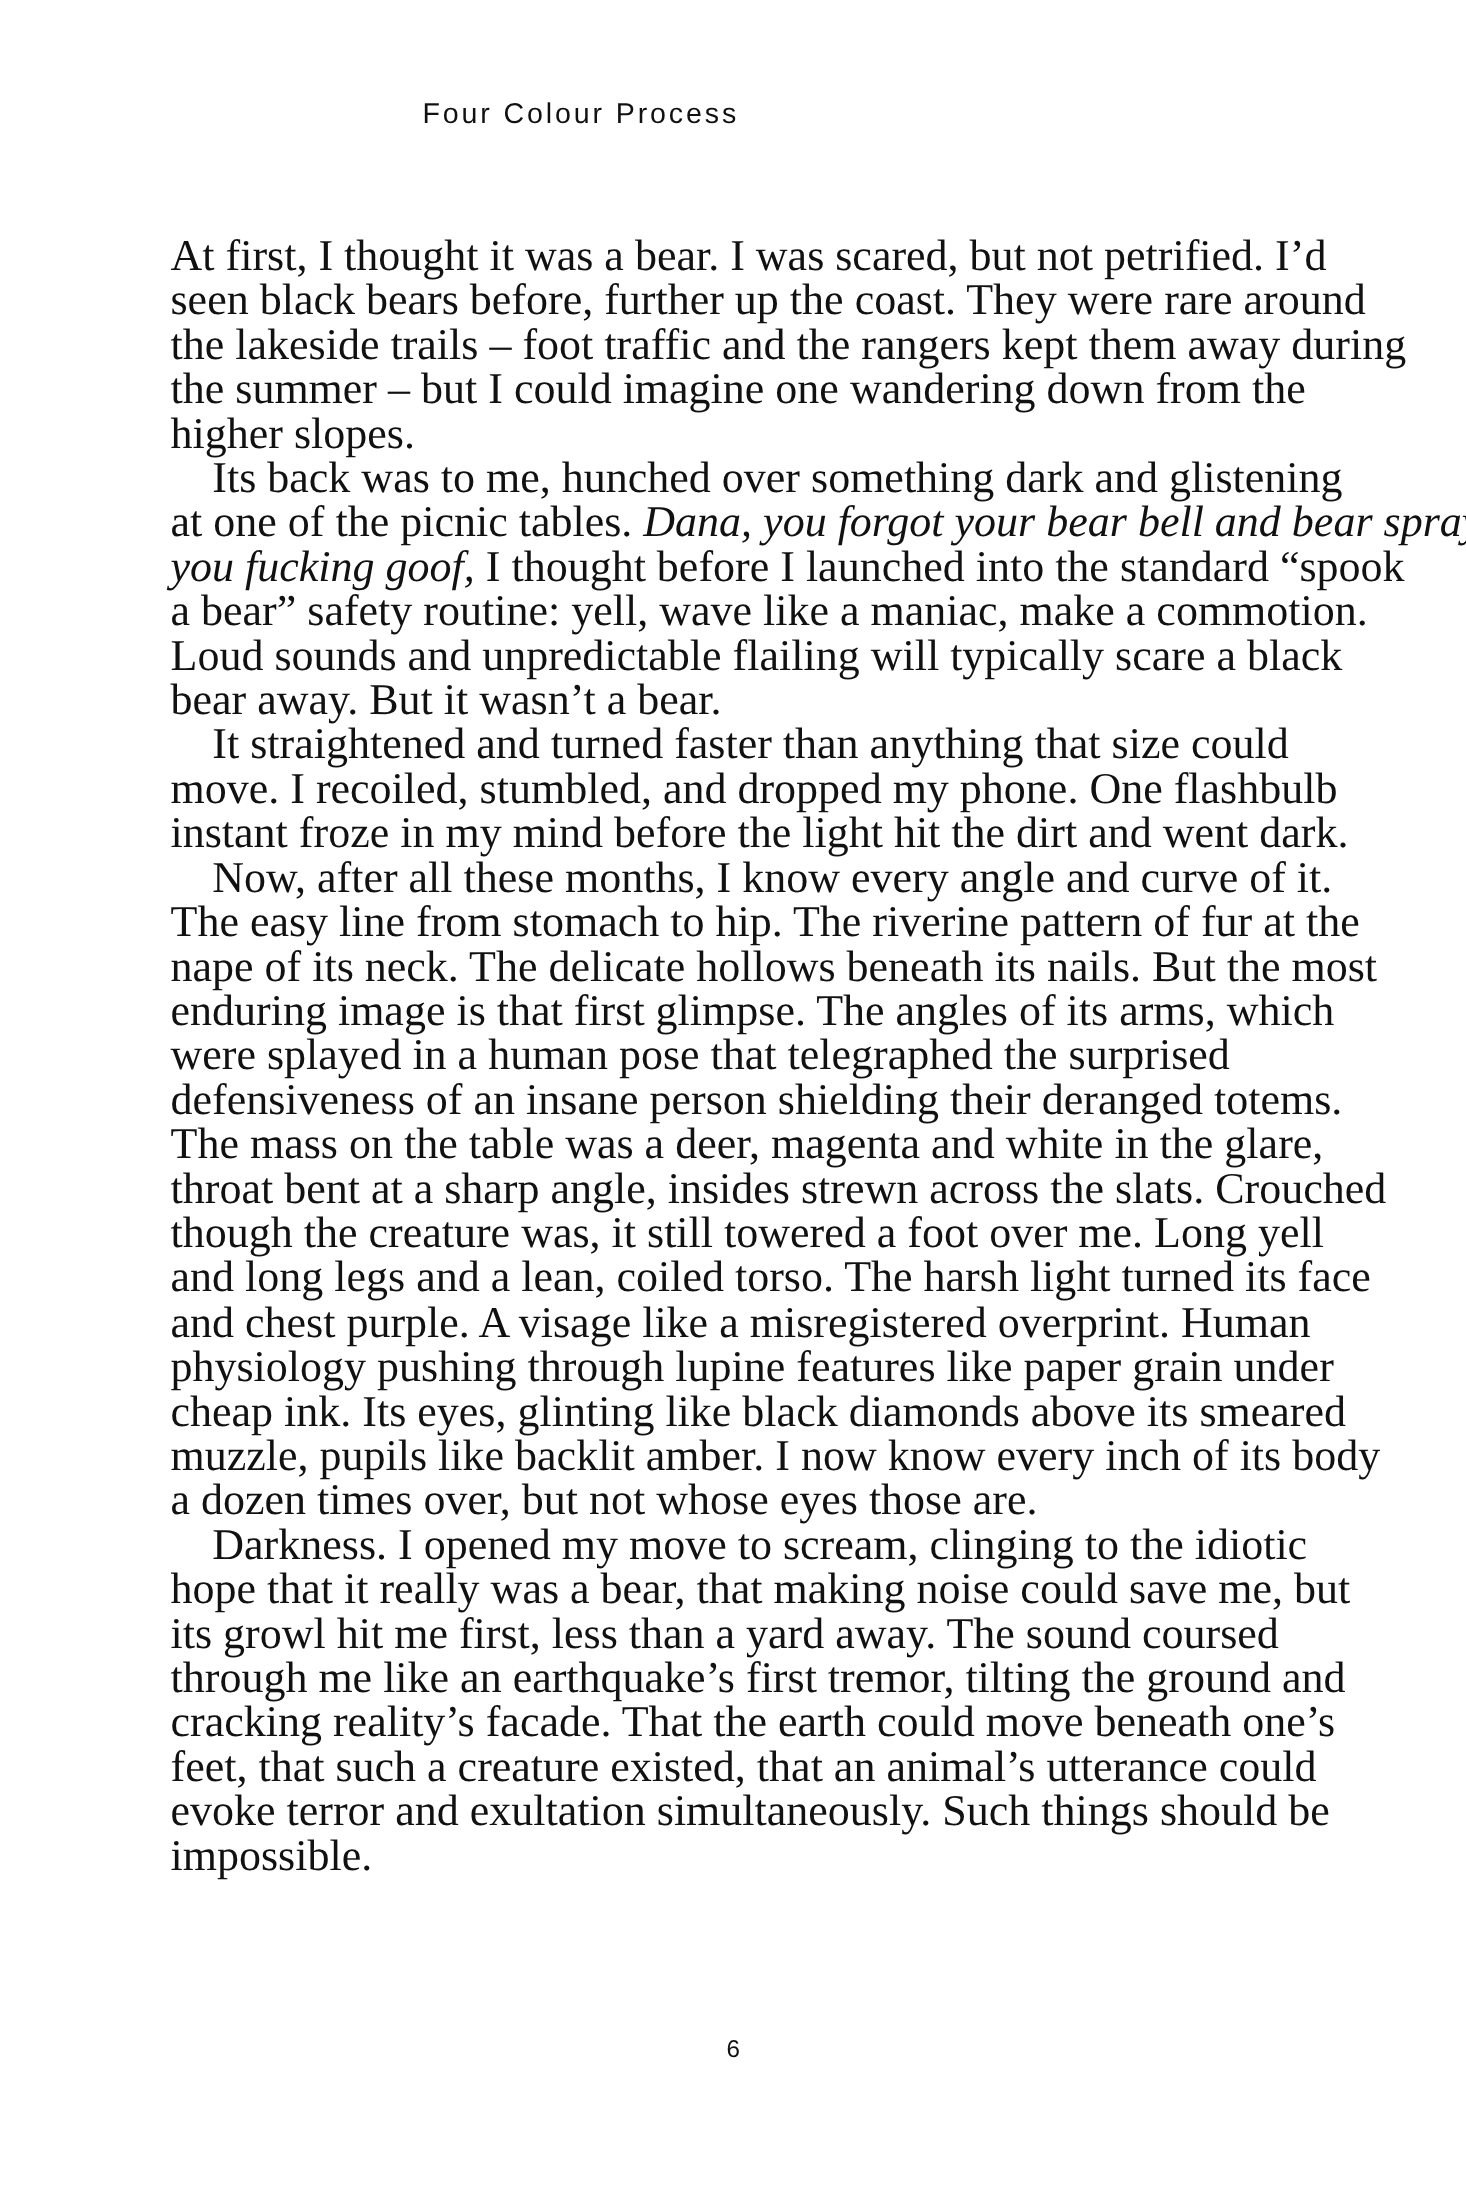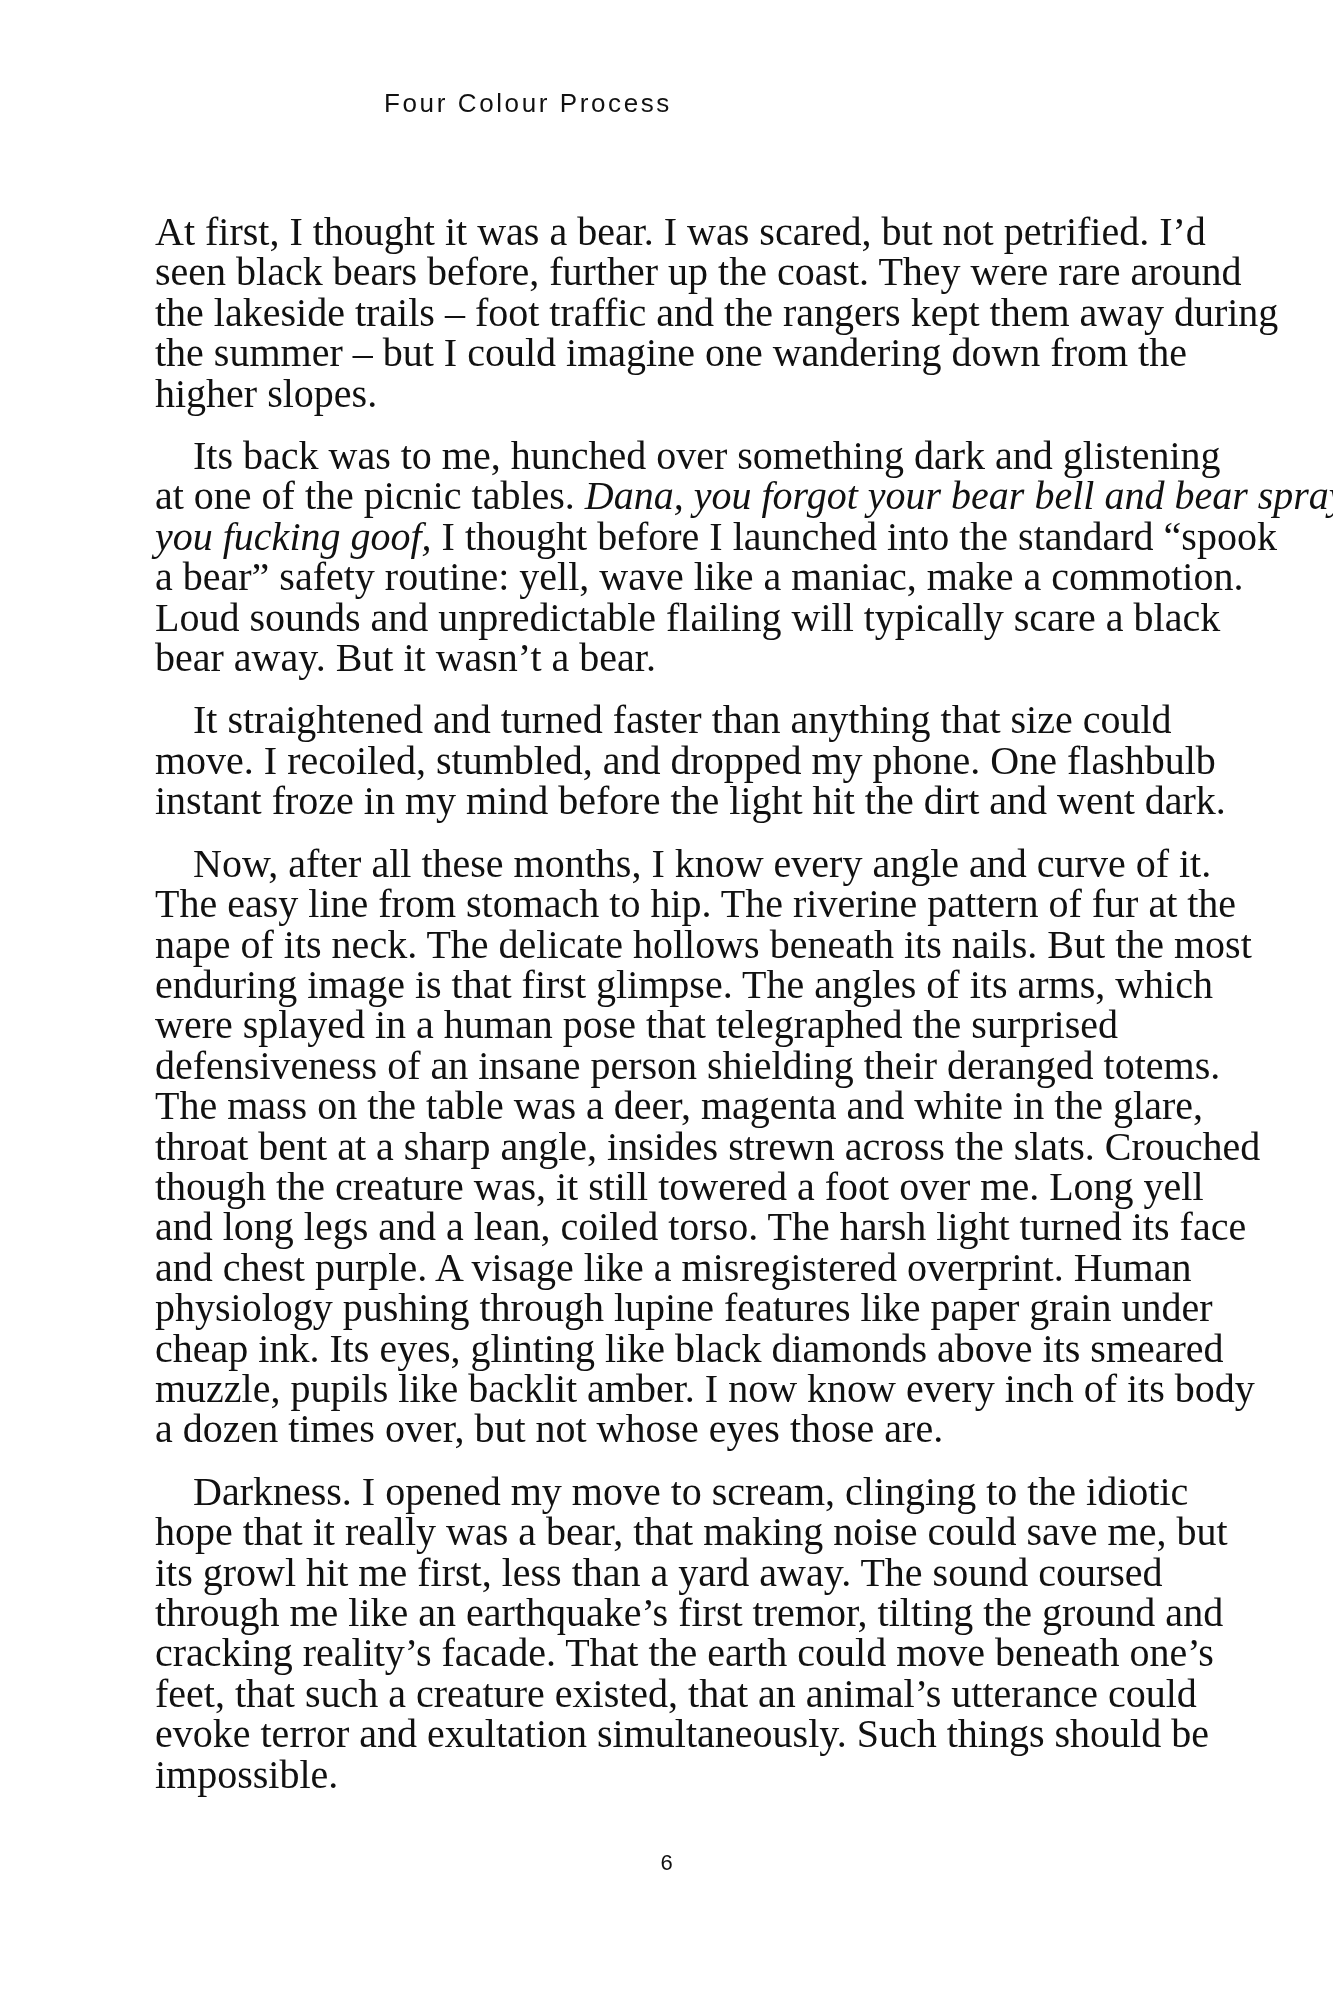--- a/index.html
+++ b/index.html
@@ -34,21 +34,20 @@
       font-size: 40px;
       line-height: 40.4px;
       color: #111;
     }
     .line {
       display: block;
       white-space: nowrap;
     }
     .indent {
       padding-left: 38px;
-      margin-top: 22px;
     }
     .line em {
     }
     .folio {
       position: absolute;
       top: 1850px;
       left: 0;
       width: 1333px;
       text-align: center;
       font-family: "Liberation Sans", sans-serif;

